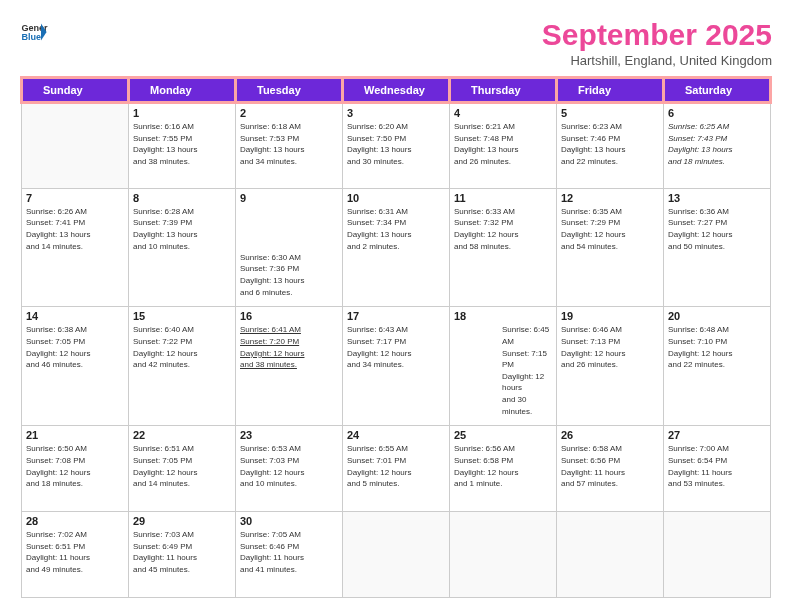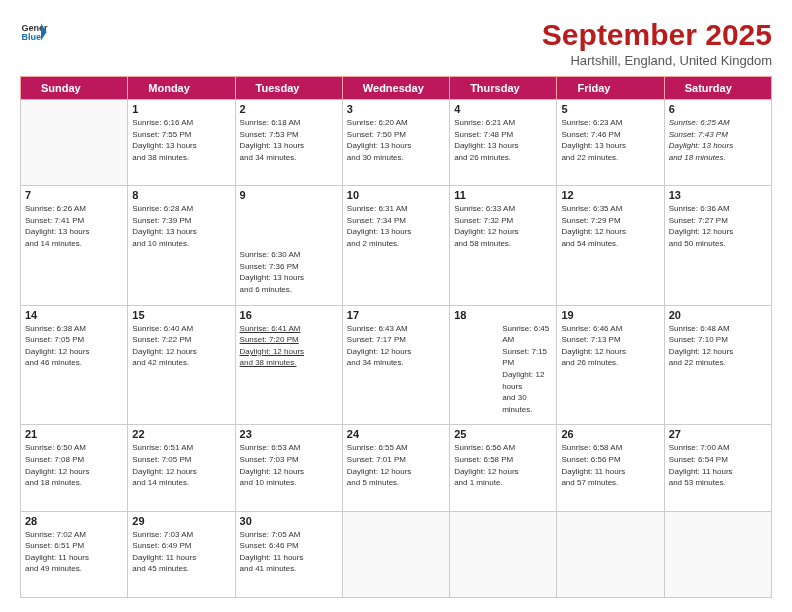--- a/index.html
+++ b/index.html
@@ -32,43 +32,43 @@
       width: 28px;
       height: 28px;
       margin-right: 2px;
     }
     .title-block {
       text-align: right;
     }
     .month-title {
       font-size: 30px;
       font-weight: bold;
-      color: #b91c1c;
+      color: #ec4899;
       line-height: 1.1;
     }
     .location {
       font-size: 13px;
       color: #555;
       margin-top: 2px;
     }
     .calendar {
       flex: 1;
       border: 1px solid #ccc;
       border-collapse: collapse;
       width: 100%;
       table-layout: fixed;
     }
     .calendar th {
-      background: #be185d;
+      background: #6d28d9;
       color: #fff;
       font-size: 11px;
       font-weight: bold;
       padding: 5px 20px;
       text-align: left;
-      border: 1px solid #fca5a5;
+      border: 3px solid #fca5a5;
     }
     .calendar td {
       vertical-align: top;
       border: 1px solid #ccc;
       padding: 3px 4px;
       font-size: 8.5px;
       color: #333;
       height: 82px;
       width: calc(100% / 7);
     }

